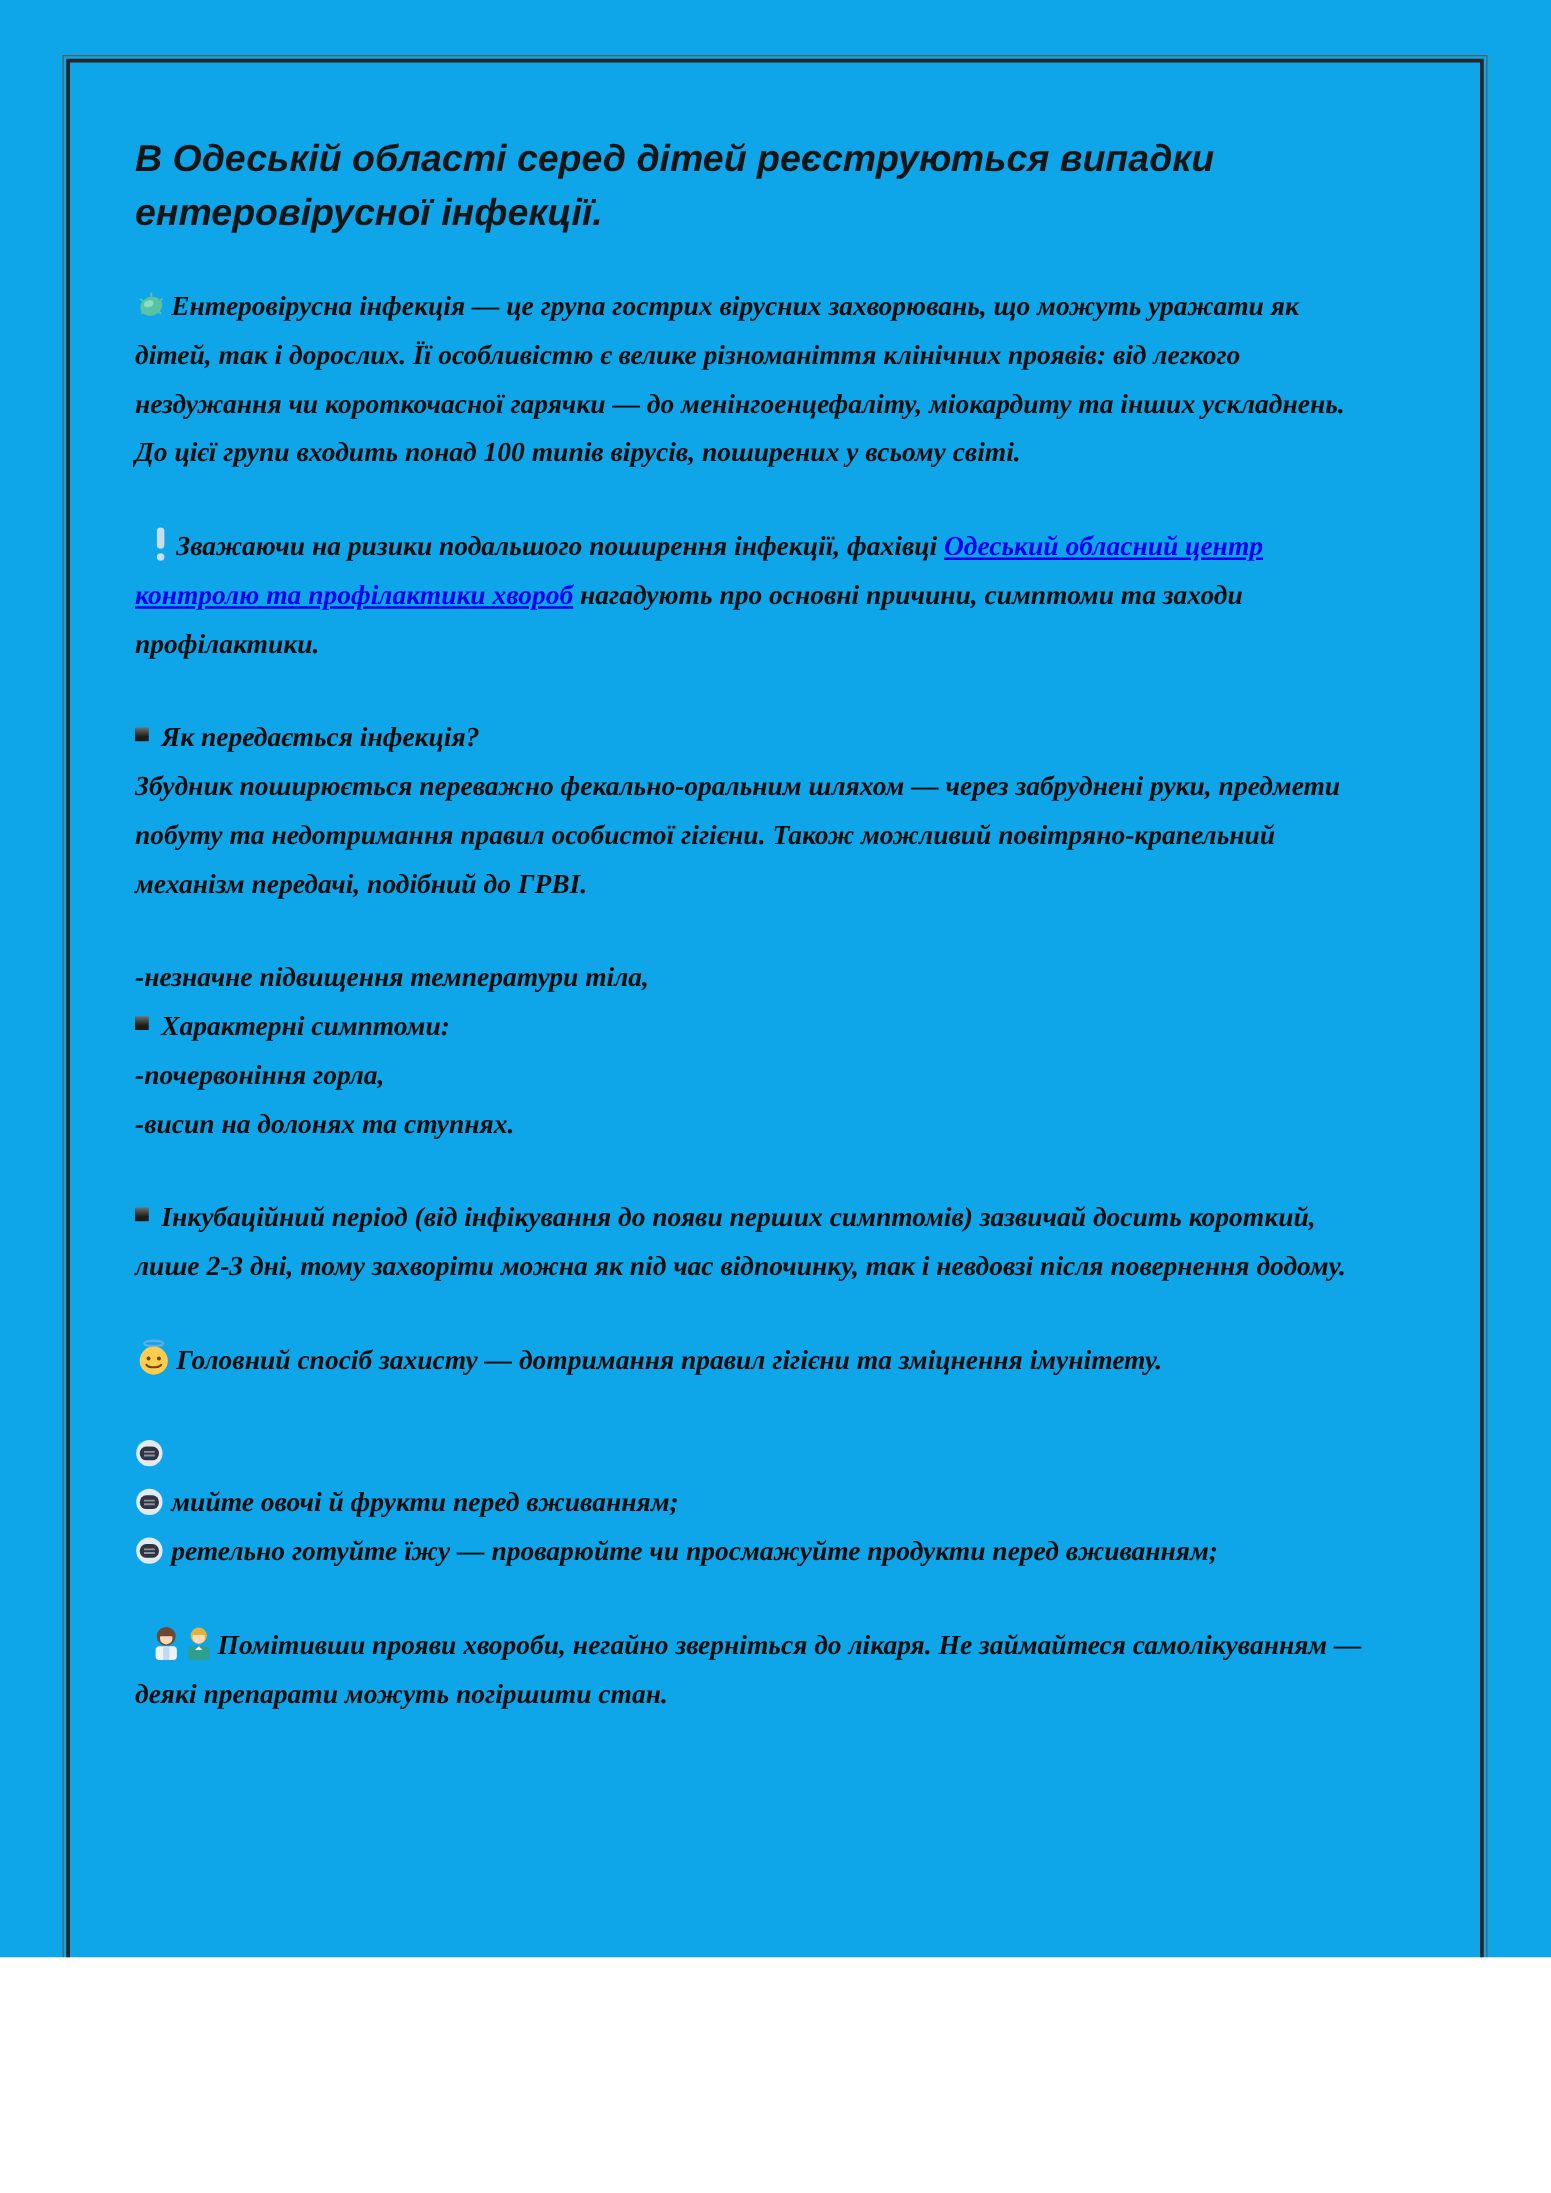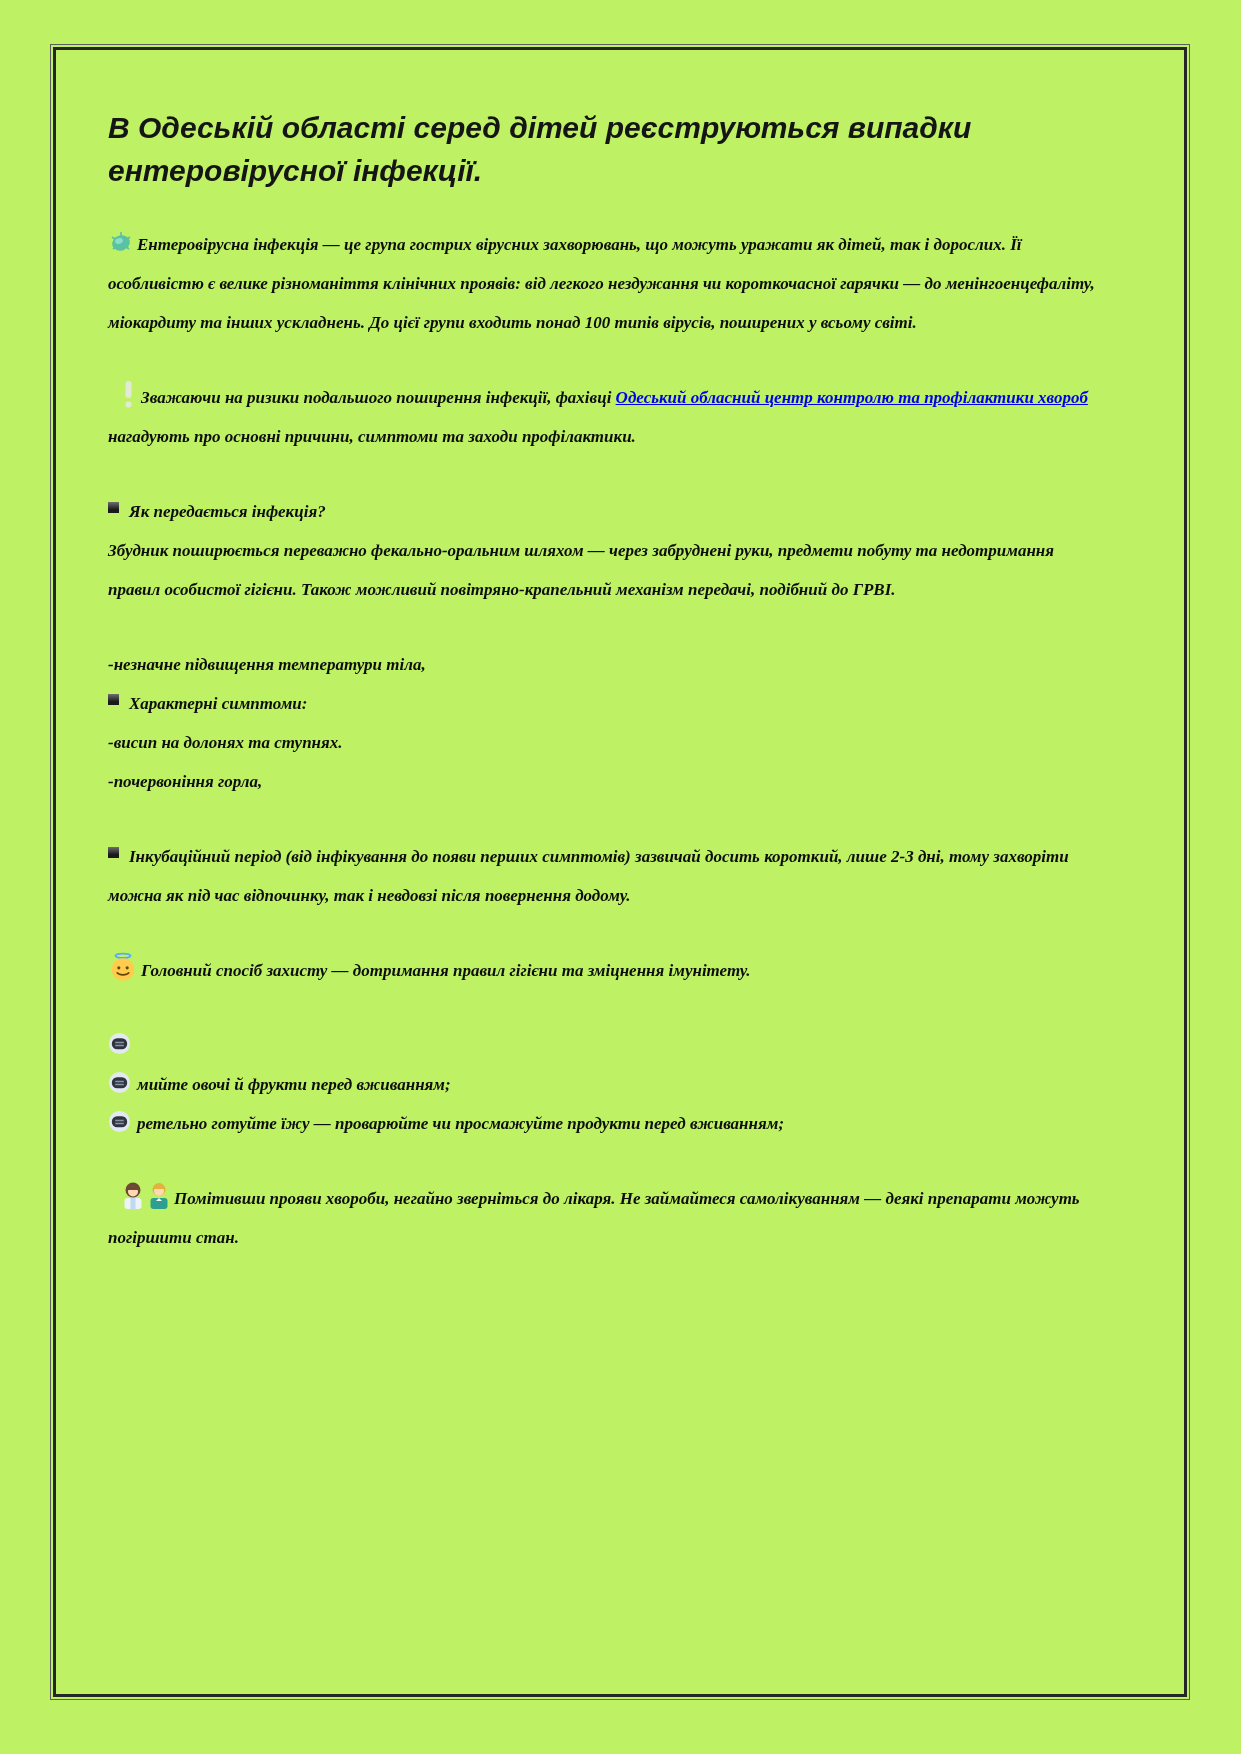--- a/index.html
+++ b/index.html
@@ -1,19 +1,19 @@
 <!DOCTYPE html>
 <html lang="uk"><head>
 <meta charset="utf-8">
 <style>
   html,body{margin:0;padding:0;background:#ffffff;}
   .screenshot{
     position:relative;
-    width:1241px;height:1754px;
-    background:#bef264;
+    width:1241px;height:1566px;
+    background:#0ea5e9;
     overflow:hidden;
   }
   
   .frame-outer{
     position:absolute;left:50px;top:44px;width:1140px;height:1656px;
     border:1px solid #5c5c5c;
     box-sizing:border-box;
   }
   .frame-inner{
     position:absolute;left:2px;top:2px;right:2px;bottom:2px;
@@ -29,21 +29,21 @@
   .doc-title{
     font-family:"Liberation Sans","DejaVu Sans",sans-serif;
     font-weight:700;font-style:italic;
     font-size:30px;line-height:43px;
     margin:0 0 33px 0;
     color:#151515;
   }
   .para{
     font-family:"Liberation Serif","DejaVu Serif",serif;
     font-weight:700;font-style:italic;
-    font-size:17px;line-height:39px;
+    font-size:22px;line-height:39px;
     margin:0 0 36px 0;
     color:#0d0d0d;
   }
   .para:last-child{margin-bottom:0;}
   .line{display:block;}
   a.doc-link{
     color:#0000ee;
     text-decoration:underline;
     cursor:pointer;
   }
@@ -88,22 +88,22 @@
         <p class="para"><span class="indent"></span><span class="icn excl-wrap"><svg width="13" height="29" viewBox="0 0 13 29">
                 <rect x="3.5" y="1" width="6" height="17" rx="3" fill="#e9e9e9"></rect>
                 <circle cx="6.5" cy="24.5" r="3" fill="#e9e9e9"></circle>
               </svg></span><span>Зважаючи на ризики подальшого поширення інфекції, фахівці </span><a class="doc-link">Одеський обласний центр контролю та профілактики хвороб</a><span> нагадують про основні причини, симптоми та заходи профілактики.</span></p>
 
         <p class="para"><span class="line"><span class="sq-bullet"></span><span>Як передається інфекція?</span></span><span>Збудник поширюється переважно фекально-оральним шляхом — через забруднені руки, предмети побуту та недотримання правил особистої гігієни. Також можливий повітряно-крапельний механізм передачі, подібний до ГРВІ.</span></p>
 
         <p class="para">
             <span class="line">-незначне підвищення температури тіла,</span>
             <span class="line"><span class="sq-bullet"></span><span>Характерні симптоми:</span></span>
+            <span class="line">-почервоніння горла,</span>
             <span class="line">-висип на долонях та ступнях.</span>
-            <span class="line">-почервоніння горла,</span>
           </p>
 
         <p class="para"><span class="sq-bullet"></span><span>Інкубаційний період (від інфікування до появи перших симптомів) зазвичай досить короткий, лише 2-3 дні, тому захворіти можна як під час відпочинку, так і невдовзі після повернення додому.</span></p>
 
         <p class="para"><span class="icn halo-wrap"><svg width="30" height="30" viewBox="0 0 36 36">
                 <ellipse cx="18" cy="4.5" rx="9" ry="2.6" fill="none" stroke="#5dadec" stroke-width="2.2"></ellipse>
                 <circle cx="18" cy="21" r="13.5" fill="#ffcc4d"></circle>
                 <circle cx="13" cy="19" r="1.9" fill="#664500"></circle>
                 <circle cx="23" cy="19" r="1.9" fill="#664500"></circle>
                 <path d="M11 25c2.5 3.2 11.5 3.2 14 0" stroke="#664500" stroke-width="2" fill="none" stroke-linecap="round"></path>

